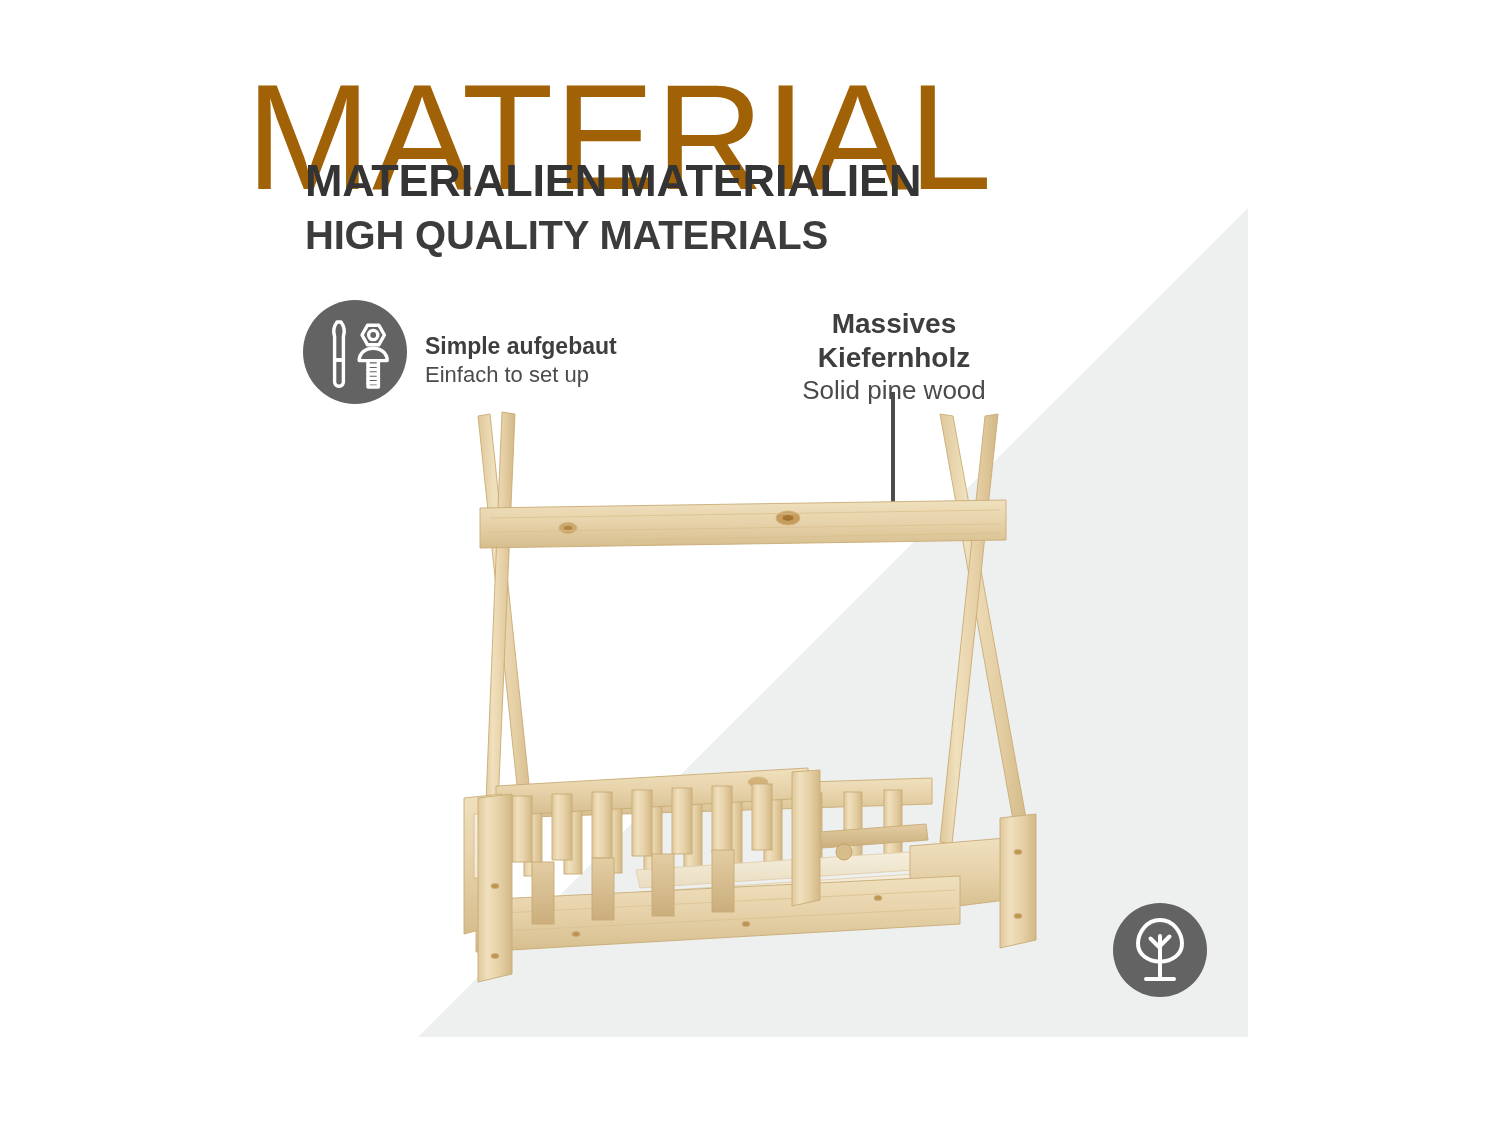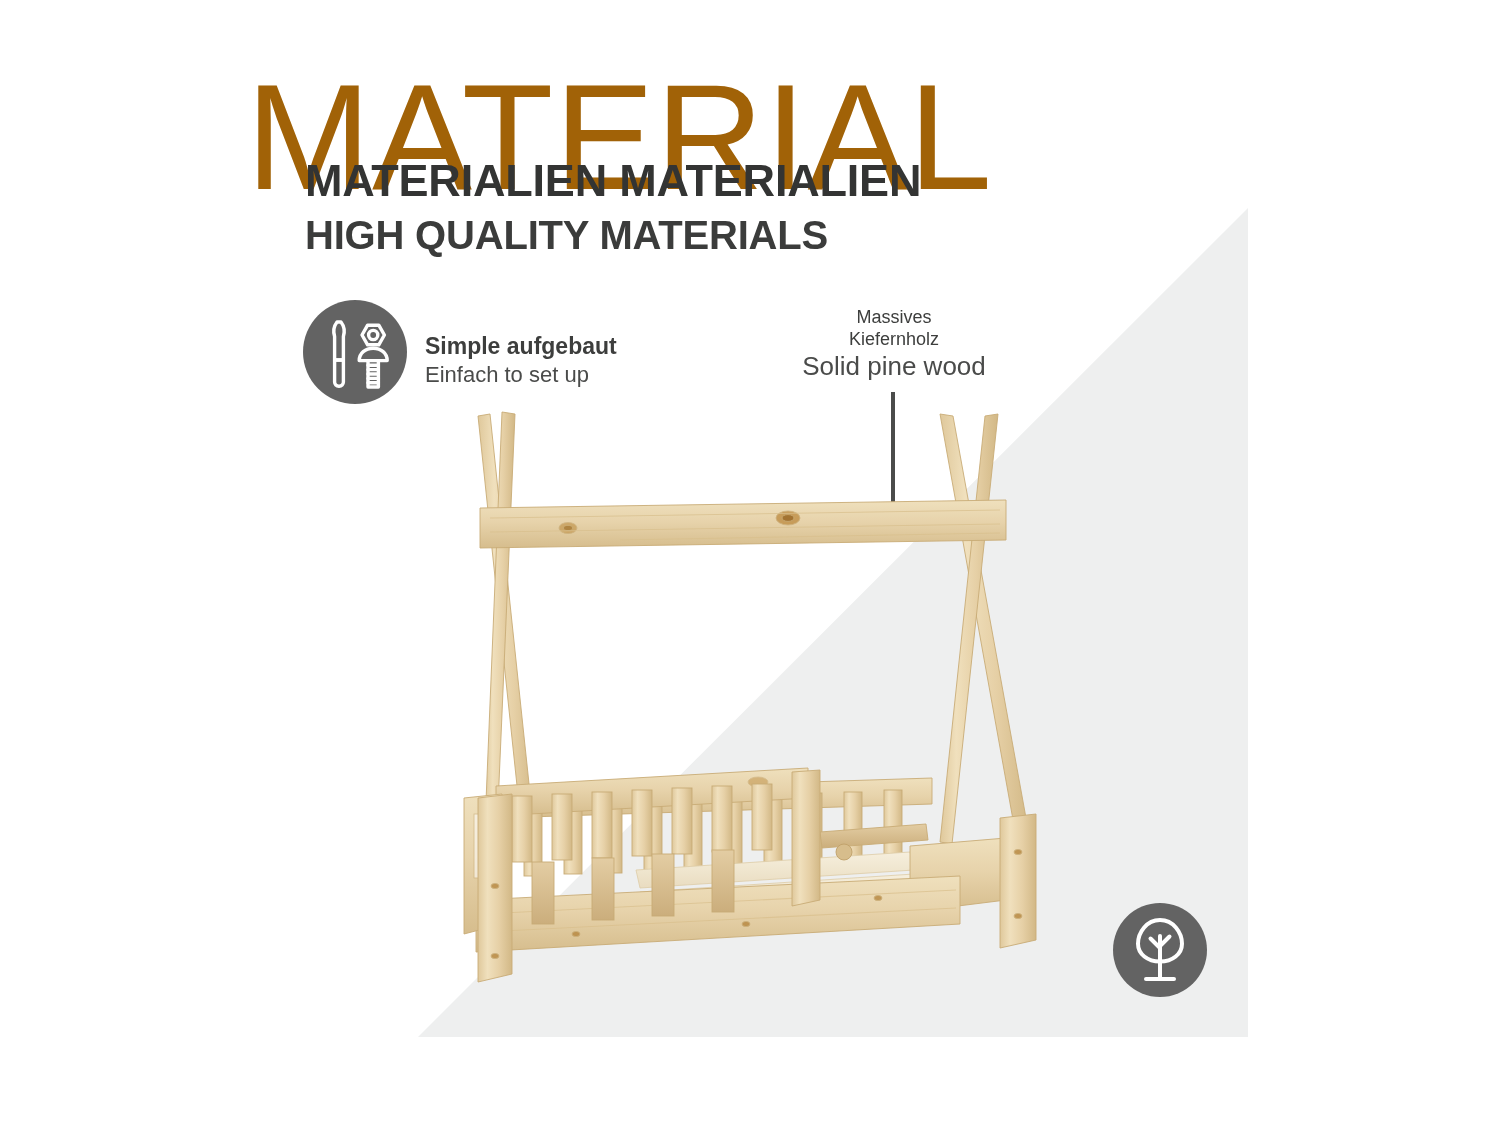--- a/index.html
+++ b/index.html
@@ -106,22 +106,22 @@
   
   .callout {
     position: absolute;
     left: 760px;
     top: 307px;
     width: 268px;
     text-align: center;
     line-height: 1.22;
   }
   .callout .co-de {
-    font-size: 18px;
-    font-weight: 400;
+    font-size: 28px;
+    font-weight: 700;
     color: #3d3e3d;
     display: block;
   }
   .callout .co-en {
     font-size: 26px;
     font-weight: 400;
     color: #4a4b4a;
     display: block;
   }
   .callout-leader {

